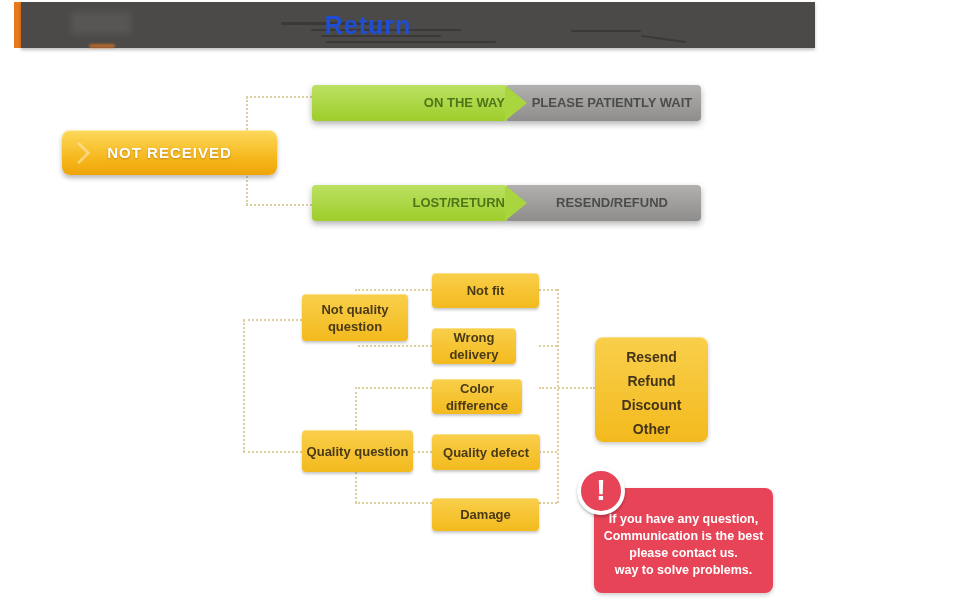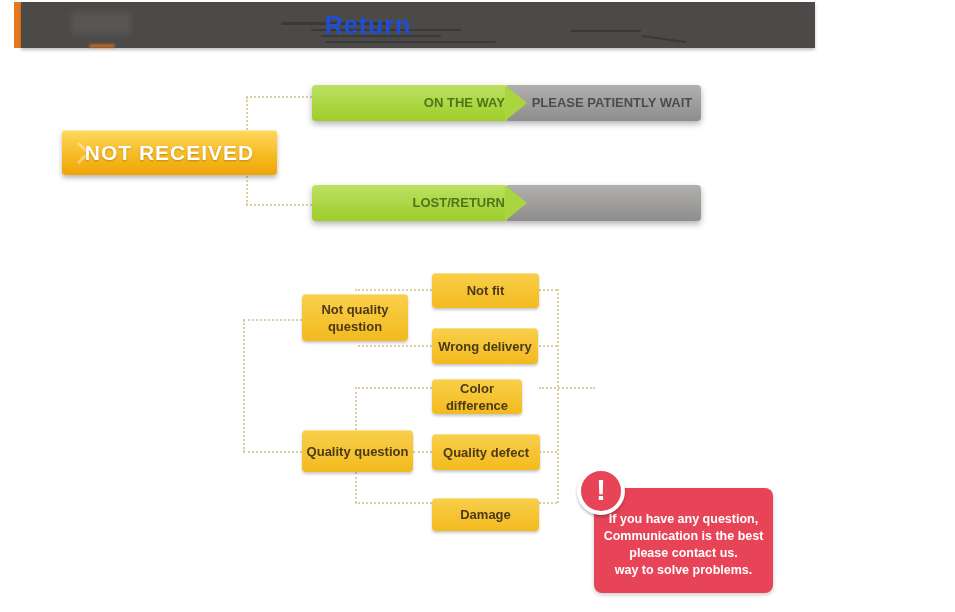--- a/index.html
+++ b/index.html
@@ -13,24 +13,24 @@
     box-shadow:0 2px 3px rgba(0,0,0,0.25);}
   .hdr-title{position:absolute;left:21px;top:2px;width:694px;height:46px;line-height:46px;
     text-align:center;color:#1d4ed8;font-size:25px;font-weight:bold;letter-spacing:1px;}
   .scribble{position:absolute;background:rgba(0,0,0,0.22);border-radius:2px;}
   .scribble.lt{background:rgba(255,255,255,0.07);}
   .scribble.orange{background:rgba(235,120,30,0.65);filter:blur(1px);}
   
   .hline{position:absolute;border-top:2px dotted #ddd0a0;height:0;}
   .vline{position:absolute;border-left:2px dotted #ddd0a0;width:0;}
   
-  .big-node{position:absolute;border-radius:3px;
+  .big-node{position:absolute;border-radius:8px;
     background:linear-gradient(#fdd95c,#f6b81e 62%,#efa408);
     box-shadow:0 3px 5px rgba(0,0,0,0.28), inset 0 1px 0 rgba(255,255,255,0.5);
-    color:#fff;font-weight:bold;font-size:21px;letter-spacing:1px;text-align:center;
+    color:#fff;font-weight:bold;font-size:15px;letter-spacing:1px;text-align:center;
     text-shadow:0 1px 2px rgba(150,95,0,0.55);}
   .big-node .lbl{position:absolute;left:0;right:0;top:0;bottom:0;display:flex;align-items:center;justify-content:center;}
   .chev{position:absolute;left:9px;top:50%;width:13px;height:13px;margin-top:-8px;
     border-top:3px solid rgba(255,255,255,0.38);border-right:3px solid rgba(255,255,255,0.38);
     transform:rotate(45deg);}
   
   .sm-box{position:absolute;border-radius:4px;
     background:linear-gradient(#f9cf4b,#f3ba1e);
     box-shadow:0 2px 3px rgba(0,0,0,0.22), inset 0 1px 0 rgba(255,255,255,0.35);
     color:#4a3a16;font-weight:600;font-size:13px;text-align:center;
@@ -115,49 +115,56 @@
     <div class="arrow-tip"></div>
     <div class="arrow-cause">ON THE WAY</div>
     <div class="arrow-action">PLEASE PATIENTLY WAIT</div>
   </div>
 
   <div class="arrow-row" style="left:312px;top:185px;">
     <div class="arrow-gray"></div>
     <div class="arrow-green"></div>
     <div class="arrow-tip"></div>
     <div class="arrow-cause">LOST/RETURN</div>
+    <div class="arrow-action">RESEND/REFUND</div>
   </div>
 
 
   <div class="sm-box" style="left:302px;top:294px;width:106px;height:47px;">
     <div>
       <div>Not quality</div>
       <div>question</div>
     </div>
   </div>
   <div class="sm-box" style="left:302px;top:430px;width:111px;height:42px;">
     <span>Quality question</span>
   </div>
 
   <div class="sm-box" style="left:432px;top:273px;width:107px;height:35px;">
     <span>Not fit</span>
   </div>
-  <div class="sm-box" style="left:432px;top:328px;width:106px;height:36px;">
+  <div class="sm-box" style="left:432px;top:328px;width:84px;height:36px;">
     <span>Wrong delivery</span>
   </div>
   <div class="sm-box" style="left:432px;top:379px;width:90px;height:35px;">
     <span>Color difference</span>
   </div>
   <div class="sm-box" style="left:432px;top:434px;width:108px;height:36px;">
     <span>Quality defect</span>
   </div>
   <div class="sm-box" style="left:432px;top:486px;width:107px;height:33px;margin-top:12px;">
     <span>Damage</span>
   </div>
 
+  <div class="outcome-box" style="left:595px;top:337px;width:113px;height:105px;">
+    <div>Resend</div>
+    <div>Refund</div>
+    <div>Discount</div>
+    <div>Other</div>
+  </div>
 
   <div class="note-box">
     <div>If you have any question,</div>
     <div>Communication is the best</div>
     <div>please contact us.</div>
     <div>way to solve problems.</div>
   </div>
   <div class="note-icon">!</div>
 
 </div>

